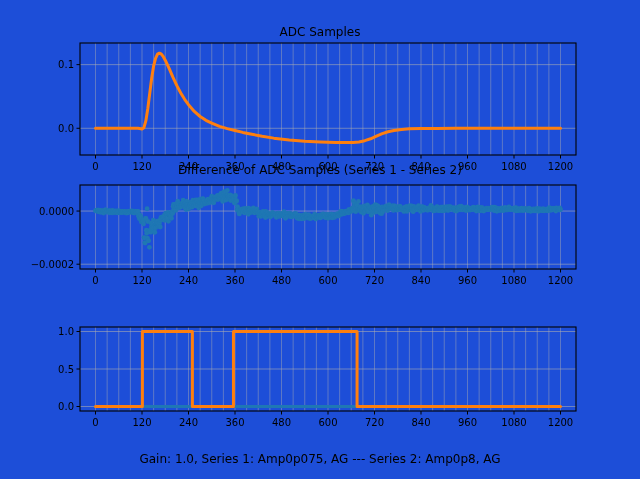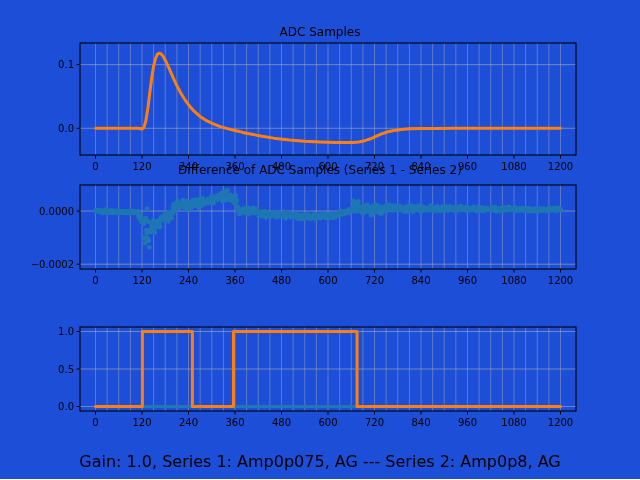--- a/index.html
+++ b/index.html
@@ -23,21 +23,21 @@
     width: 100%;
     text-align: center;
     font-size: 12px;
     color: #000000;
     white-space: nowrap;
   }
   .xlabel {
     position: absolute;
     width: 100%;
     text-align: center;
-    font-size: 16px;
+    font-size: 12px;
     color: #000000;
     white-space: nowrap;
   }
   svg { display: block; }
   text.tick {
     font-family: "DejaVu Sans", sans-serif;
     font-size: 10px;
     fill: #000000;
   }
 </style>

